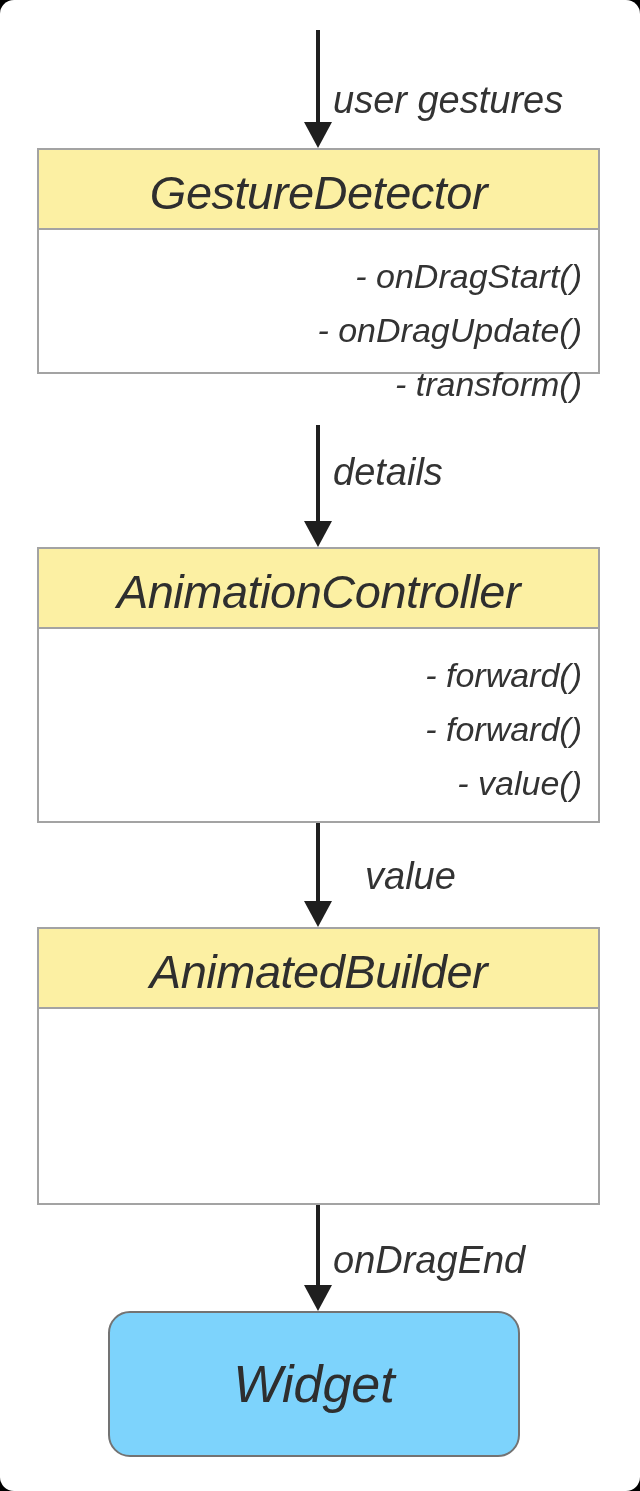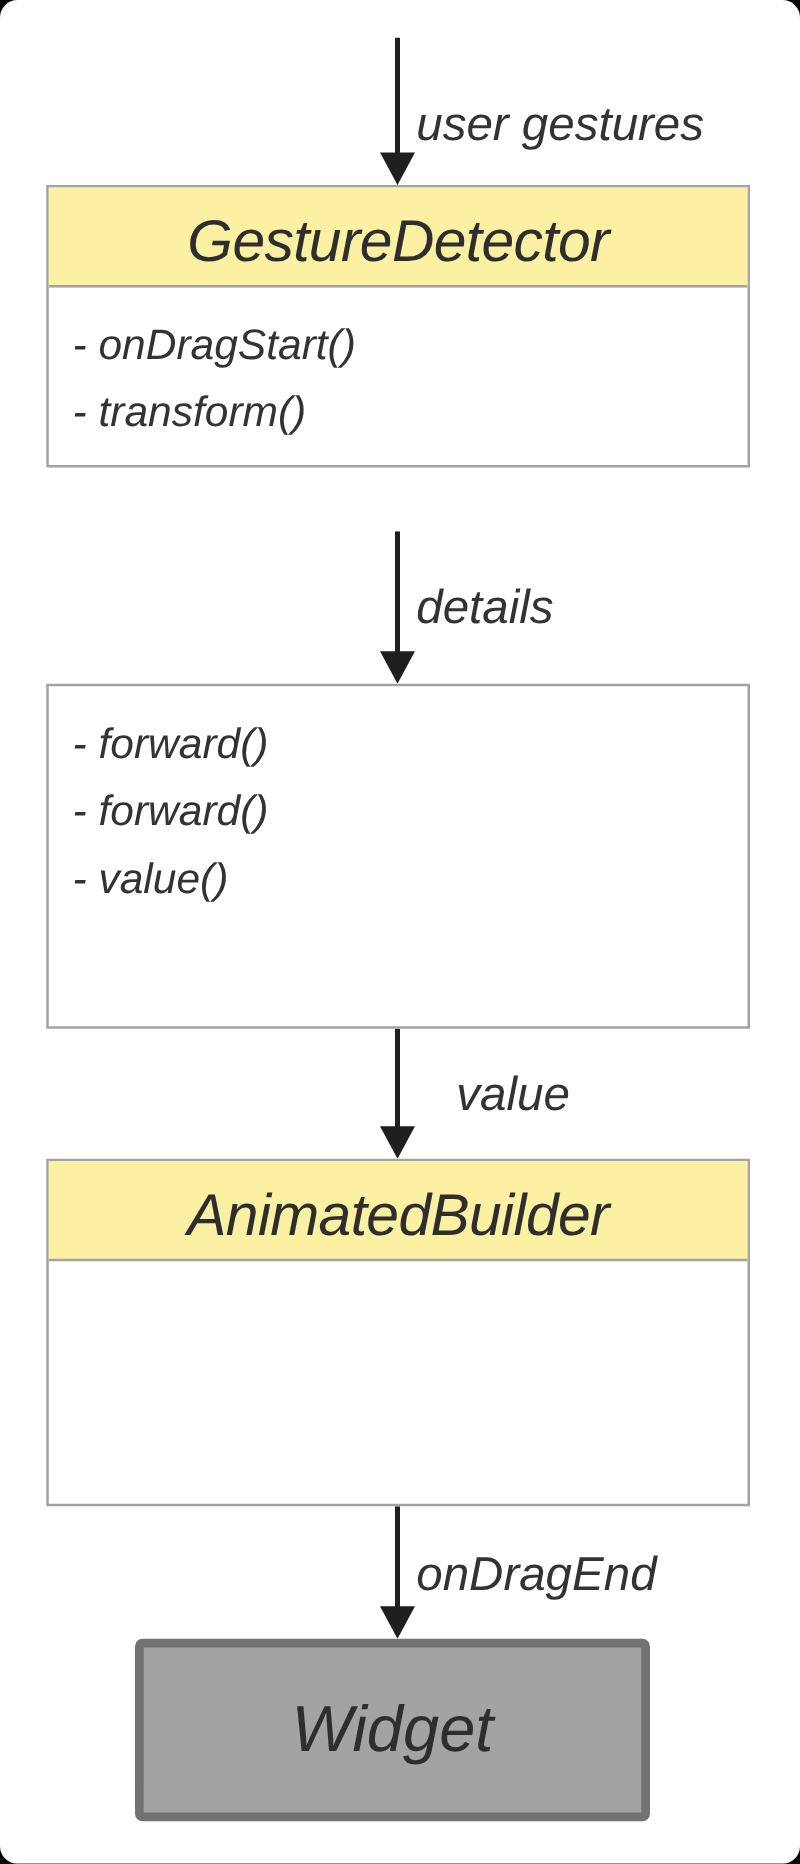--- a/index.html
+++ b/index.html
@@ -55,33 +55,34 @@
     font-size: 47px;
     letter-spacing: -0.5px;
     color: #2e2e2e;
     white-space: nowrap;
   }
   .box-body {
     padding: 19px 16px 0 19px;
     font-size: 34px;
     line-height: 54px;
     color: #333333;
+    text-align: right;
   }
   .method-item { white-space: nowrap; }
   
   .widget-node {
     position: absolute;
     left: 108px;
     top: 1311px;
     width: 412px;
     height: 146px;
     box-sizing: border-box;
-    border: 7px solid #737373;
-    border-radius: 6px;
-    background: #a3a3a3;
+    border: 2px solid #737373;
+    border-radius: 22px;
+    background: #7dd3fc;
     display: flex;
     align-items: center;
     justify-content: center;
   }
   .widget-label {
     font-size: 52px;
     color: #2e2e2e;
     white-space: nowrap;
   }
 </style>
@@ -97,33 +98,37 @@
     </svg>
   </div>
   <div class="arrow-label" style="top:76px;">user gestures</div>
 
   <div class="class-box" style="top:148px; height:226px;">
     <div class="box-header">
       <span class="box-title">GestureDetector</span>
     </div>
     <div class="box-body">
       <div class="method-item">- onDragStart()</div>
+      <div class="method-item">- onDragUpdate()</div>
       <div class="method-item">- transform()</div>
     </div>
   </div>
 
   <div class="arrow" style="top:425px; height:122px;">
     <svg width="32" height="122" viewBox="0 0 32 122">
       <line x1="16" y1="0" x2="16" y2="98" stroke="#1f1f1f" stroke-width="4"></line>
       <polygon points="2,96 30,96 16,122" fill="#1f1f1f"></polygon>
     </svg>
   </div>
-  <div class="arrow-label" style="top:462px;">details</div>
+  <div class="arrow-label" style="top:448px;">details</div>
 
   <div class="class-box" style="top:547px; height:276px;">
+    <div class="box-header">
+      <span class="box-title">AnimationController</span>
+    </div>
     <div class="box-body">
       <div class="method-item">- forward()</div>
       <div class="method-item">- forward()</div>
       <div class="method-item">- value()</div>
     </div>
   </div>
 
   <div class="arrow" style="top:823px; height:104px;">
     <svg width="32" height="104" viewBox="0 0 32 104">
       <line x1="16" y1="0" x2="16" y2="80" stroke="#1f1f1f" stroke-width="4"></line>

